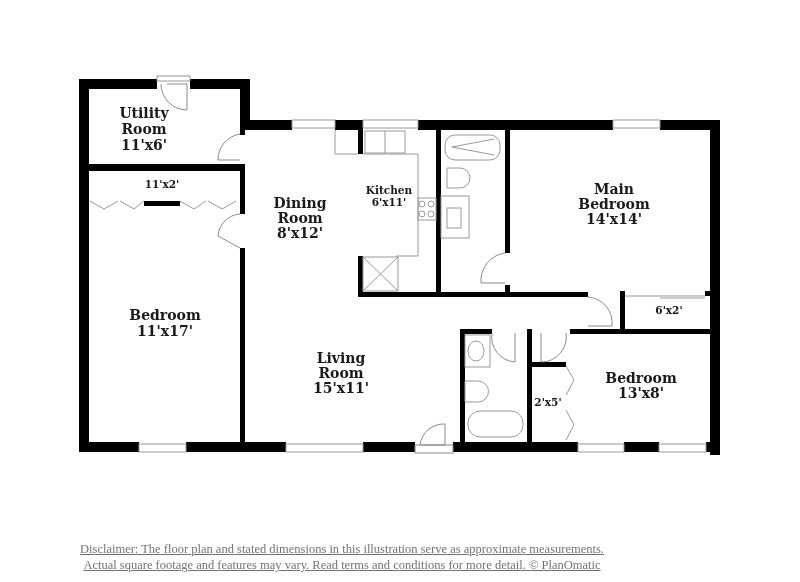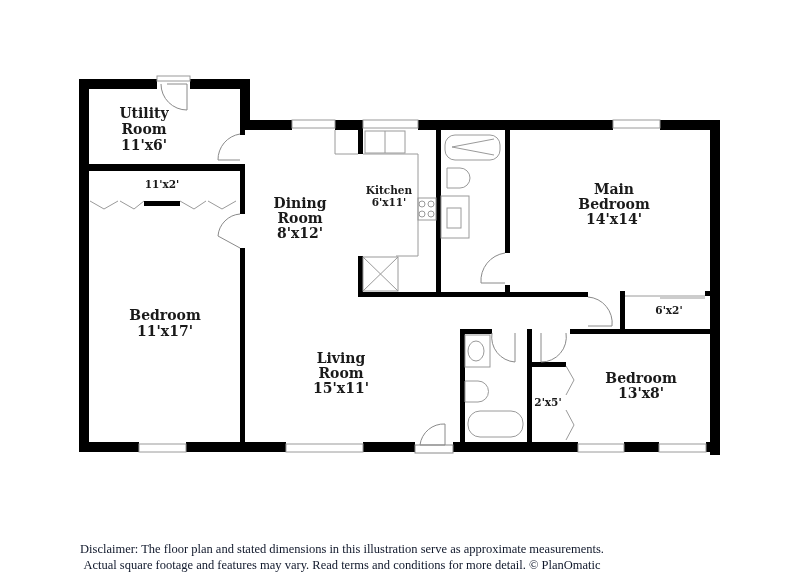--- a/index.html
+++ b/index.html
@@ -7,21 +7,21 @@
   #plan { position: absolute; left: 0; top: 0; width: 800px; height: 582px; }
   .lbl { font-family: "DejaVu Serif", serif; font-weight: bold; fill: #1a1a1a; text-anchor: middle; }
   .lbl-lg { font-size: 14px; }
   .lbl-sm { font-size: 10.5px; }
   .wall { fill: #000; }
   .fix { fill: none; stroke: #9a9a9a; stroke-width: 1; }
   .door { fill: none; stroke: #8a8a8a; stroke-width: 1; }
   .win { fill: #fff; stroke: #9a9a9a; stroke-width: 1; }
   .disclaimer {
     position: absolute; left: 0; width: 684px; text-align: center;
-    font-family: "Liberation Serif", serif; font-size: 12.5px; color: #0f172a; line-height: 16px;
+    font-family: "Liberation Serif", serif; font-size: 12.5px; color: #737373; line-height: 16px; text-decoration: underline;
   }
 </style>
 </head>
 <body>
 
 <svg id="plan" viewBox="0 0 800 582" xmlns="http://www.w3.org/2000/svg">
 
   <g>
 
     <rect class="wall" x="79" y="79" width="10" height="372"></rect>

